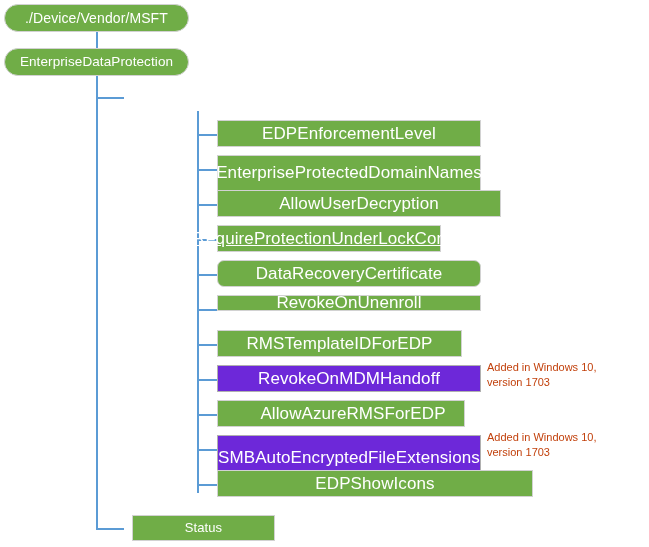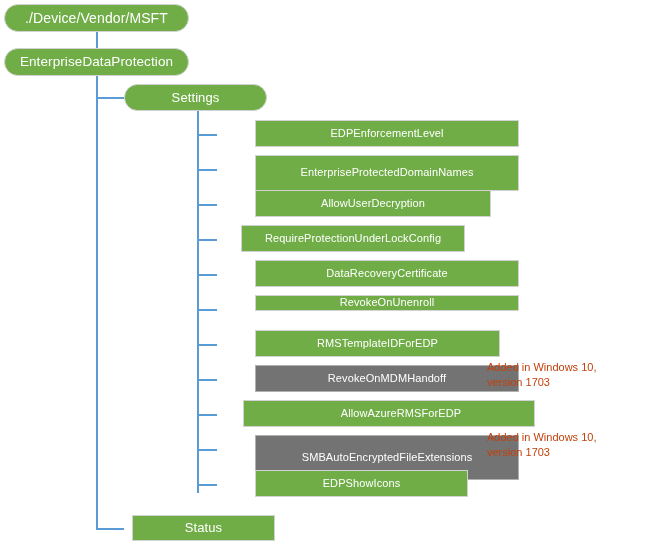--- a/index.html
+++ b/index.html
@@ -38,35 +38,35 @@
     text-align: center;
     line-height: 1.05;
     white-space: nowrap;
     letter-spacing: 0.1px;
   }
   .node.green {
     background: #70AD47;
     border: 1px solid #d2d2d2;
   }
   .node.blue {
-    background: #737373;
+    background: #6d28d9;
     border: 1px solid #b0b0b0;
   }
   .node.pill {
     border-radius: 999px;
   }
   .node.rect {
     border-radius: 0;
   }
 
   
   .lvl0 { font-size: 14px; }
   .lvl1 { font-size: 13.5px; }
   .lvl2 { font-size: 13px; }
-  .child { font-size: 11px; margin-left: 38px; }
+  .child { font-size: 17px; }
 
   
   .annotation {
     position: absolute;
     color: #c2410c;
     font-size: 11px;
     line-height: 1.35;
     text-align: left;
     white-space: pre-line;
   }
@@ -97,36 +97,35 @@
       <div class="line hline" style="left: 197px; top: 379px; width: 20px;"></div>
       <div class="line hline" style="left: 197px; top: 414px; width: 20px;"></div>
       <div class="line hline" style="left: 197px; top: 449px; width: 20px;"></div>
       <div class="line hline" style="left: 197px; top: 484px; width: 20px;"></div>
     </div>
 
   <div class="node green pill lvl1" style="left:4px; top:48px; width:185px; height:28px;">EnterpriseDataProtection</div>
 
   <div class="node green pill lvl0" style="left:4px; top:4px; width:185px; height:28px;">./Device/Vendor/MSFT</div>
 
-  <div class="node green pill lvl2" style="left:124px; top:84px; width:143px; height:27px;">Settings</div>
 
   <div class="node green rect lvl2" style="left:132px; top:515px; width:143px; height:26px;">Status</div>
 
   <div id="children-layer">
       <div class="node rect child green" style="left: 217px; top: 120px; width: 264px; height: 27px;">EDPEnforcementLevel</div>
       <div class="node rect child green" style="left: 217px; top: 155px; width: 264px; height: 36px;">EnterpriseProtectedDomainNames</div>
-      <div class="node rect child green" style="left: 217px; top: 190px; width: 236px; height: 27px;">AllowUserDecryption</div>
-      <div class="node rect child green" style="left: 203px; top: 225px; width: 224px; height: 27px;">RequireProtectionUnderLockConfig</div>
-      <div class="node rect child green" style="left: 217px; top: 260px; width: 264px; height: 27px;">DataRecoveryCertificate</div>
+      <div class="node rect child green" style="left: 217px; top: 190px; width: 284px; height: 27px;">AllowUserDecryption</div>
+      <div class="node rect child green" style="left: 217px; top: 225px; width: 224px; height: 27px; text-decoration: underline;">RequireProtectionUnderLockConfig</div>
+      <div class="node rect child green" style="left: 217px; top: 260px; width: 264px; height: 27px; border-radius: 7px;">DataRecoveryCertificate</div>
       <div class="node rect child green" style="left: 217px; top: 295px; width: 264px; height: 16px;">RevokeOnUnenroll</div>
       <div class="node rect child green" style="left: 217px; top: 330px; width: 245px; height: 27px;">RMSTemplateIDForEDP</div>
       <div class="node rect child blue" style="left: 217px; top: 365px; width: 264px; height: 27px;">RevokeOnMDMHandoff</div>
-      <div class="node rect child green" style="left: 205px; top: 400px; width: 292px; height: 27px; padding-left: 24px;">AllowAzureRMSForEDP</div>
+      <div class="node rect child green" style="left: 217px; top: 400px; width: 248px; height: 27px; padding-left: 24px;">AllowAzureRMSForEDP</div>
       <div class="node rect child blue" style="left: 217px; top: 435px; width: 264px; height: 45px;">SMBAutoEncryptedFileExtensions</div>
-      <div class="node rect child green" style="left: 217px; top: 470px; width: 213px; height: 27px;">EDPShowIcons</div>
+      <div class="node rect child green" style="left: 217px; top: 470px; width: 316px; height: 27px;">EDPShowIcons</div>
     </div>
   <div id="annotation-layer">
       <div class="annotation" style="left: 487px; top: 360px; width: 160px;">Added in Windows 10,
 version 1703</div>
       <div class="annotation" style="left: 487px; top: 430px; width: 160px;">Added in Windows 10,
 version 1703</div>
     </div>
 
 </div>
 

